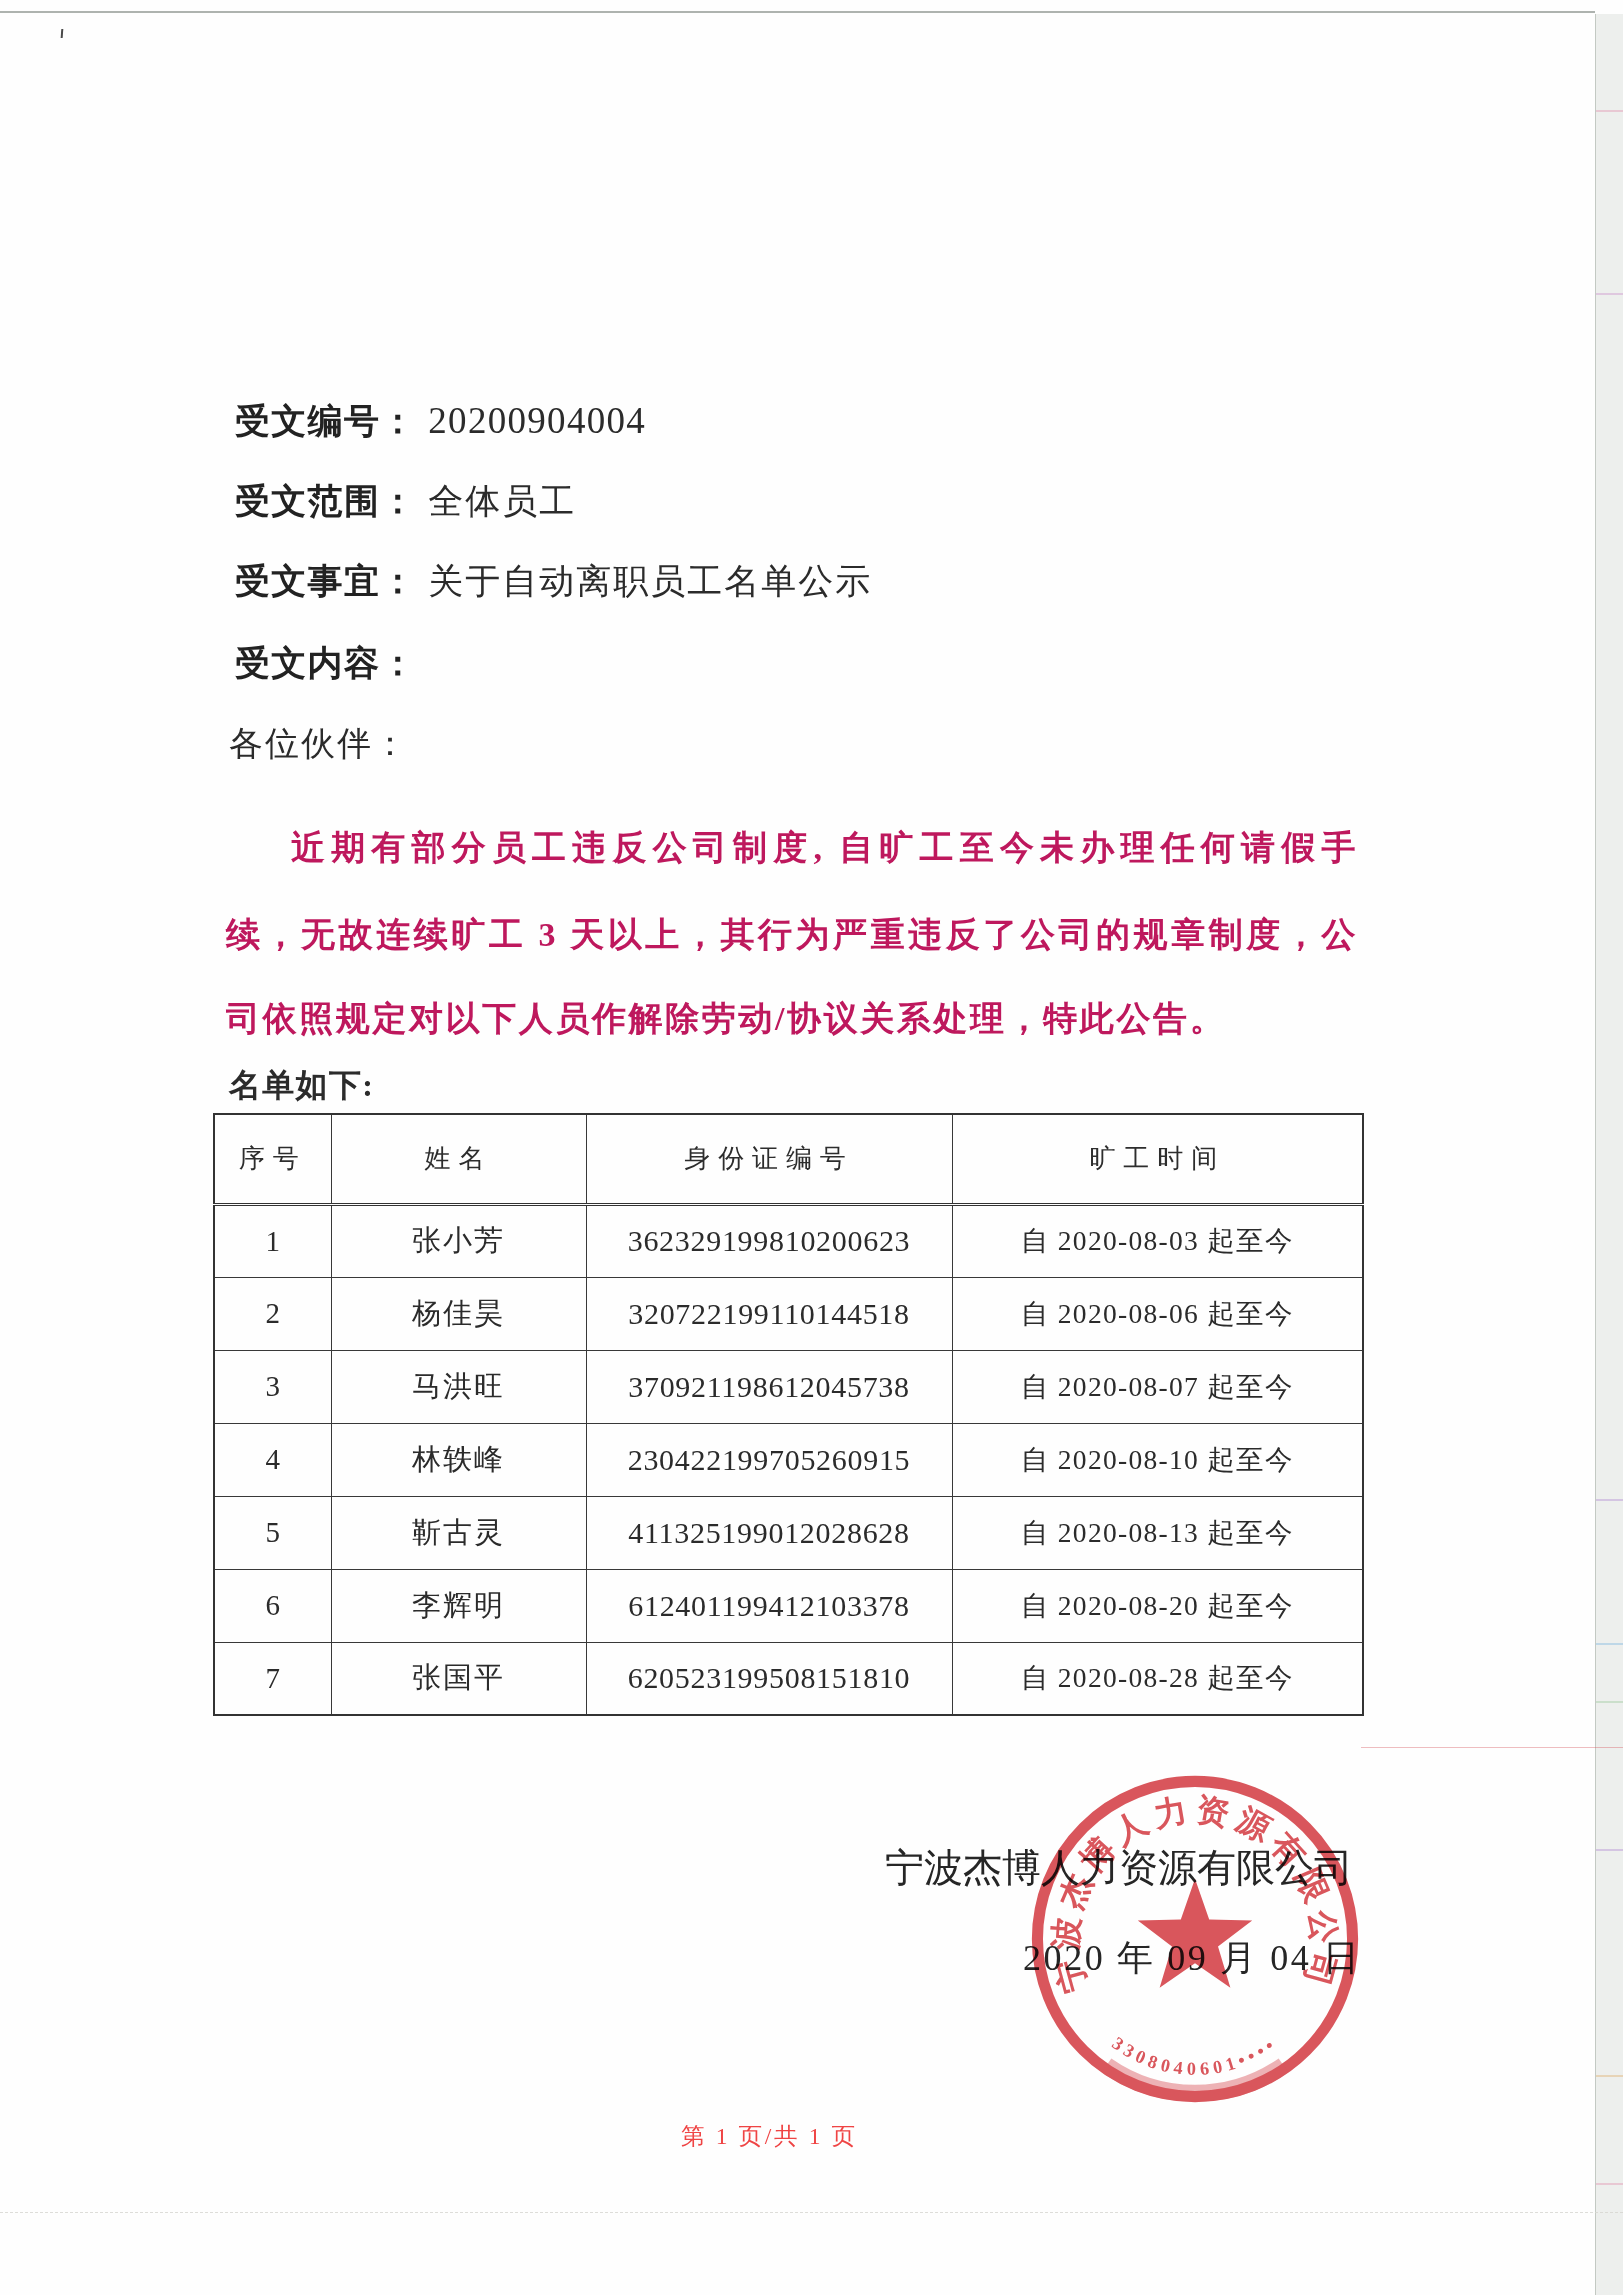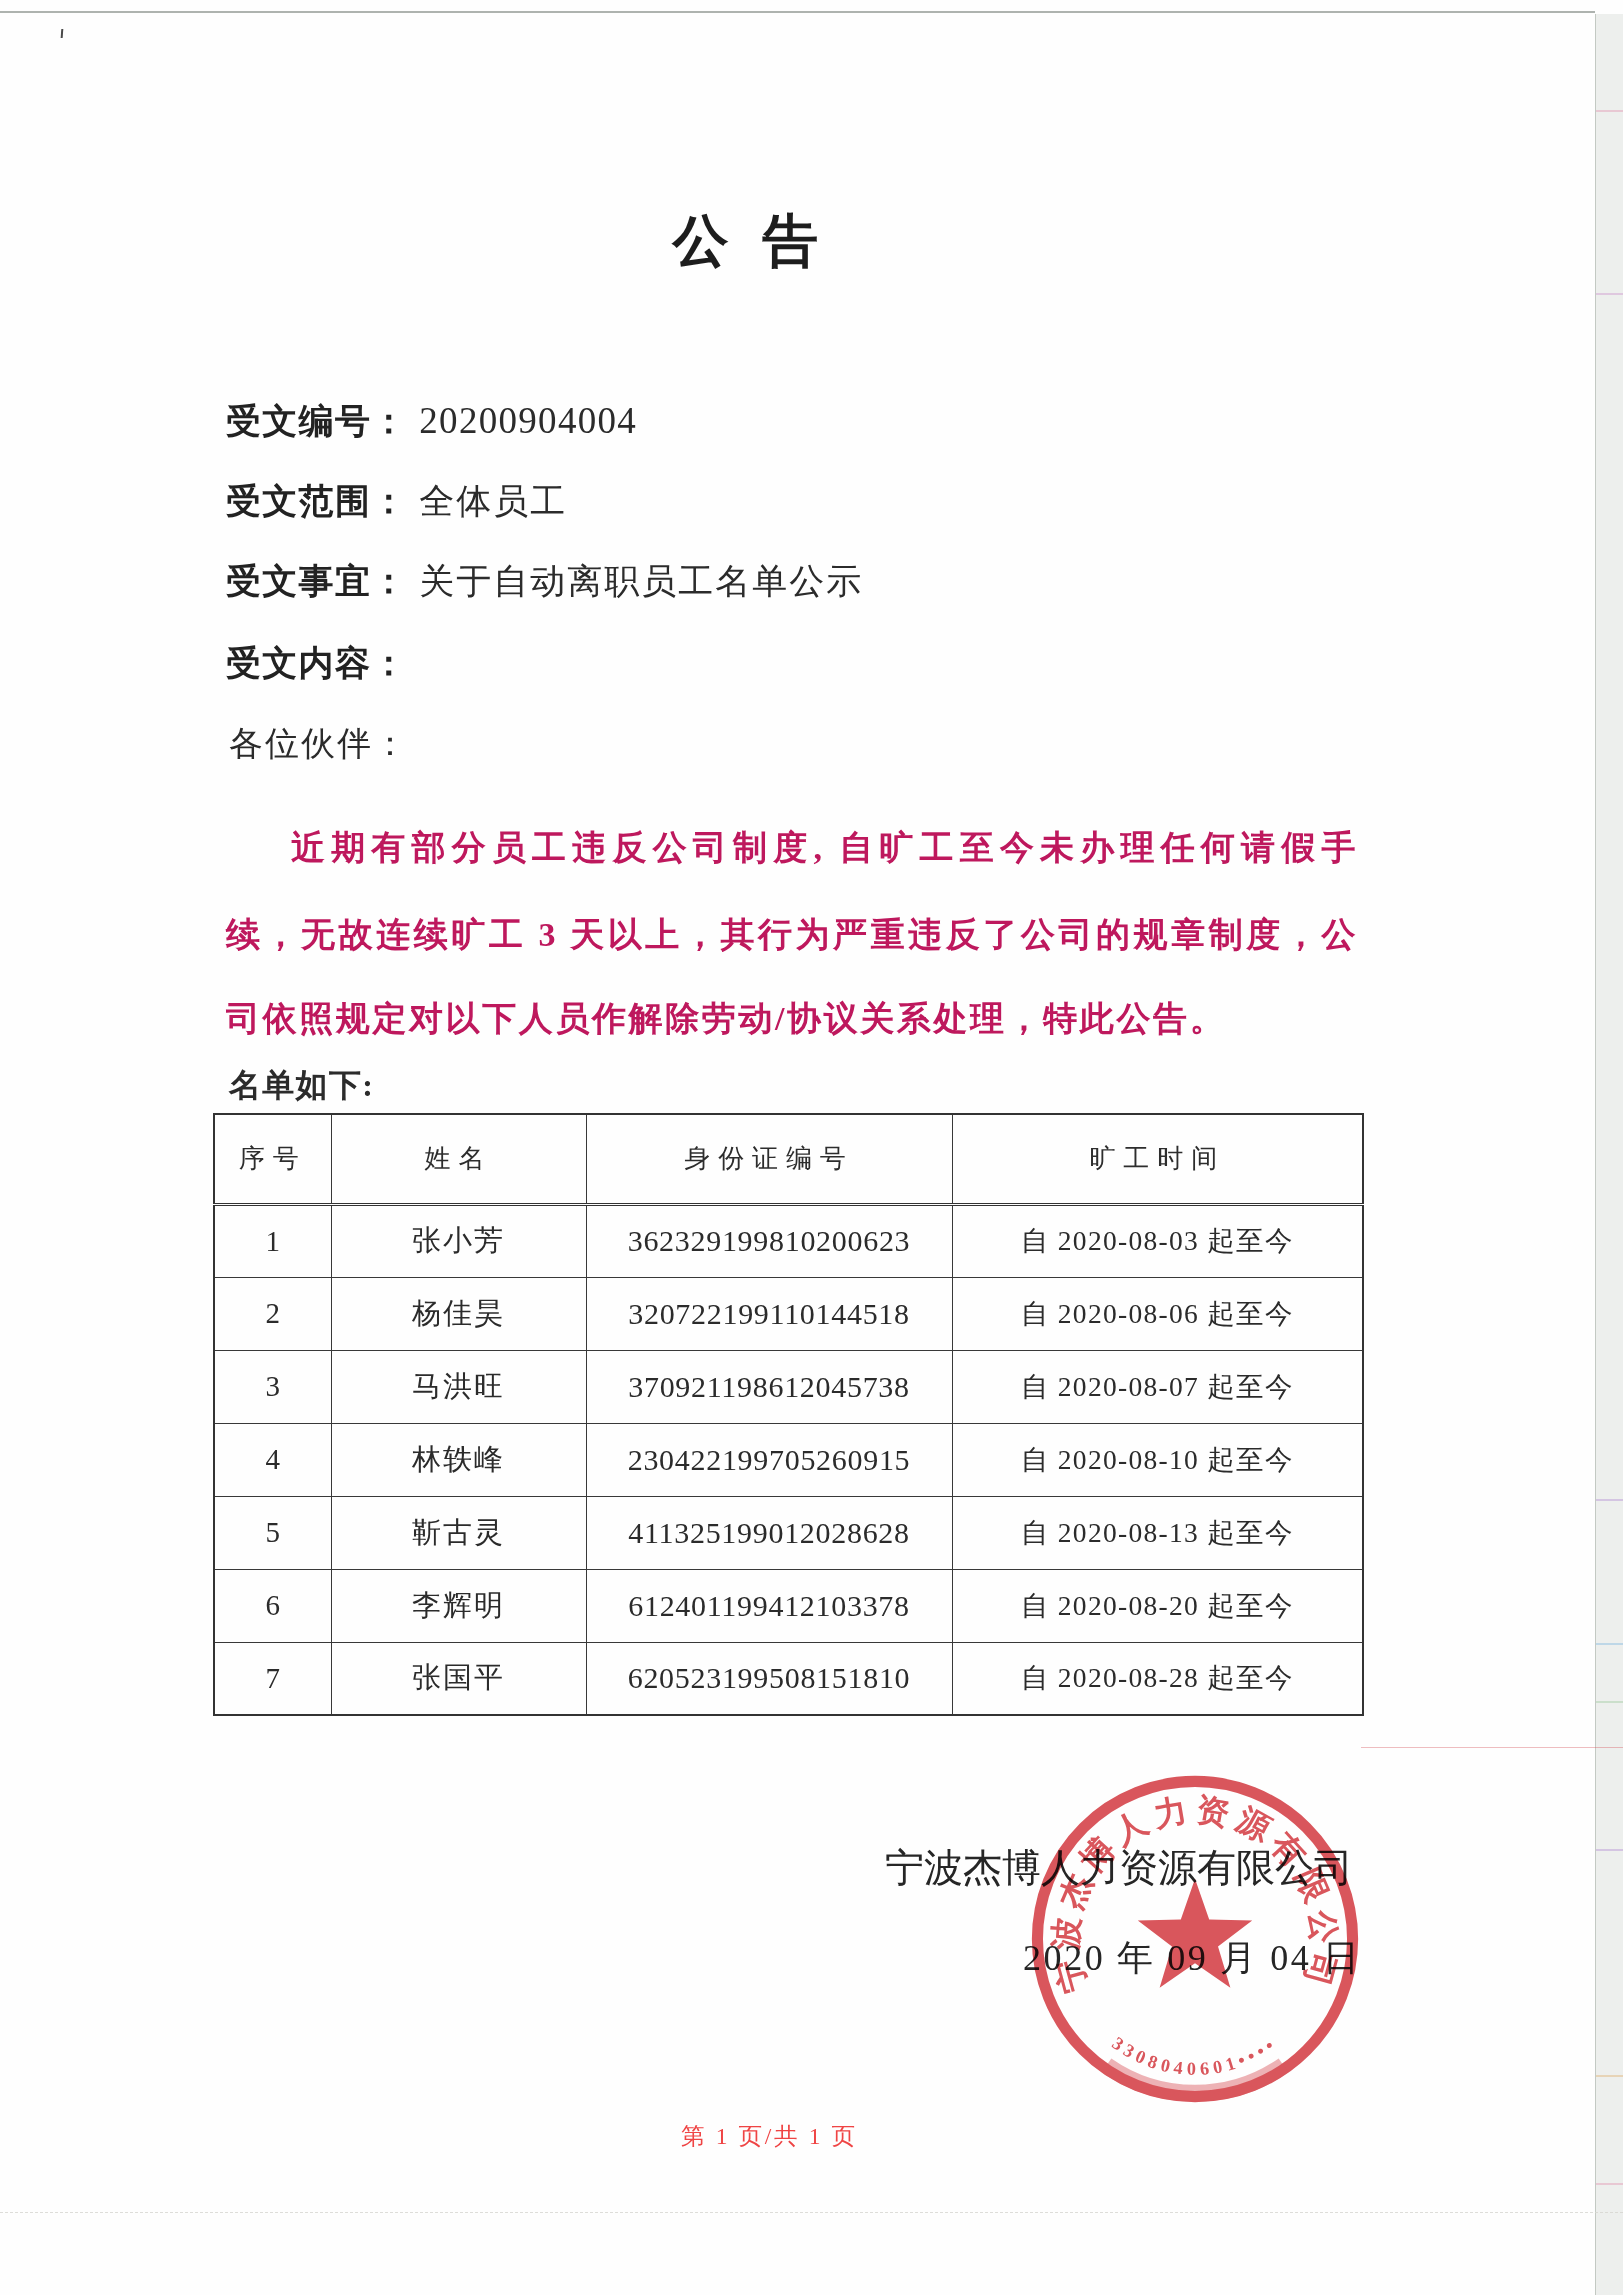--- a/index.html
+++ b/index.html
@@ -20,21 +20,21 @@
   .corner-tick { position:absolute; left:61px; top:29px; width:2px; height:8.5px; background:#4a4a4a; transform:rotate(4deg); }
 
   
   .doc-title {
     left:589px; top:204px; width:314px; text-align:center;
     font-size:56px; font-weight:900; color:#1d1d1d;
     word-spacing:17px; letter-spacing:1.3px;
   }
 
   
-  .field-line { left:226px; font-size:35px; }
+  .field-line { left:235px; font-size:35px; }
   .field-label { font-family:"Liberation Sans","DejaVu Sans",sans-serif; font-weight:700; color:#222; letter-spacing:1.3px; }
   .field-value { margin-left:11.8px; letter-spacing:2px; }
   .field-value-num { font-size:37px; letter-spacing:1.3px; }
   .salutation { left:229px; top:721px; font-size:34px; letter-spacing:2px; }
 
   
   .para-line { font-size:34px; letter-spacing:2.6px; color:#be185d;font-weight:bold; }
   .jline { text-align:justify; text-align-last:justify; white-space:normal; }
   .list-intro { left:229px; top:1064px; font-size:32px; font-weight:700; letter-spacing:1.3px; }
 
@@ -82,21 +82,20 @@
     <div class="band-line" style="top:1629px; background:#aacde4;"></div>
     <div class="band-line" style="top:1687px; background:#bcd8bc;"></div>
     <div class="band-line" style="top:1835px; background:#c9b3dd;"></div>
     <div class="band-line" style="top:2061px; background:#e4c9a0;"></div>
     <div class="band-line" style="top:2169px; background:#e6b8c8;"></div>
   </div>
   <div class="red-hairline"></div>
   <div class="bottom-dashed"></div>
   <div class="corner-tick"></div>
 
-  <div class="abs doc-title">公 告</div>
 
   <div class="abs field-line" style="top:398px;">
     <span class="field-label">受文编号：</span><span class="field-value field-value-num">20200904004</span>
   </div>
   <div class="abs field-line" style="top:478px;">
     <span class="field-label">受文范围：</span><span class="field-value">全体员工</span>
   </div>
   <div class="abs field-line" style="top:558px;">
     <span class="field-label">受文事宜：</span><span class="field-value">关于自动离职员工名单公示</span>
   </div>

